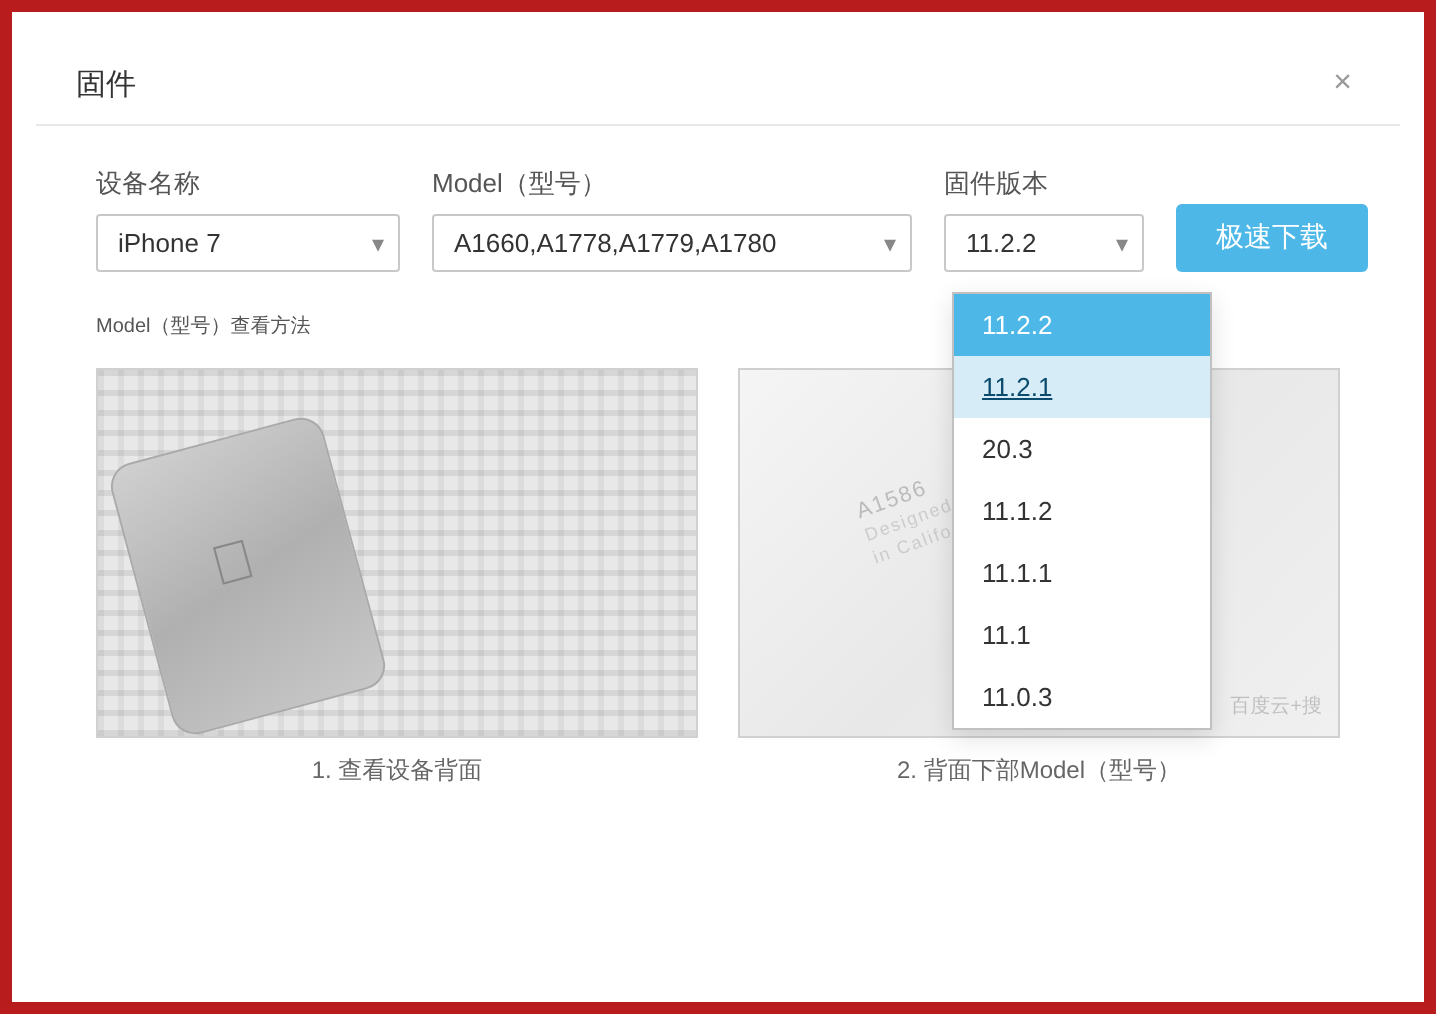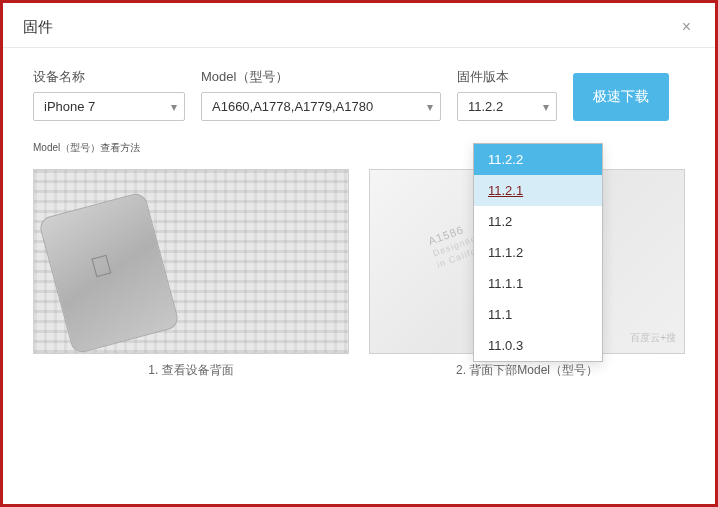--- a/index.html
+++ b/index.html
@@ -8,24 +8,24 @@
       background: #f0f0f0;
       display: flex;
       align-items: center;
       justify-content: center;
       height: 100vh;
     }
     .dialog {
       width: 718px;
       height: 507px;
       background: #fff;
-      border: 3px solid #b91c1c;
+      border: 6px solid #b91c1c;
       box-shadow: 0 4px 20px rgba(0,0,0,0.15);
       position: relative;
-      padding: 0;
+      padding: 12px;
     }
     .dialog-title-bar {
       display: flex;
       align-items: center;
       justify-content: space-between;
       padding: 14px 20px 10px 20px;
       border-bottom: 1px solid #e8e8e8;
     }
     .dialog-title {
       font-size: 15px;
@@ -90,21 +90,21 @@
     .select-firmware { width: 100px; }
     .btn-download {
       background: #4db8e8;
       color: #fff;
       border: none;
       border-radius: 3px;
       padding: 8px 20px;
       font-size: 14px;
       cursor: pointer;
       white-space: nowrap;
-      height: 48px;
+      height: 34px;
     }
     .section-title {
       font-size: 10px;
       color: #555;
       margin-bottom: 14px;
     }
     .images-row {
       display: flex;
       gap: 20px;
     }
@@ -146,21 +146,21 @@
       font-size: 13px;
       color: #333;
       cursor: pointer;
     }
     .dropdown-item.selected {
       background: #4db8e8;
       color: #fff;
     }
     .dropdown-item.hovered {
       background: #d6edf8;
-      color: #7f1d1d;
+      color: #0c4a6e;
       text-decoration: underline;
     }
     .keyboard-bg {
       position: absolute;
       inset: 0;
       background:
         repeating-linear-gradient(
           0deg,
           rgba(0,0,0,0.08) 0px, rgba(0,0,0,0.08) 3px, transparent 3px, transparent 10px
         ),
@@ -271,19 +271,19 @@
           <div class="watermark">百度云+搜</div>
         </div>
         <span class="image-caption">2. 背面下部Model（型号）</span>
       </div>
     </div>
   </div>
 
   <div class="dropdown-overlay">
     <div class="dropdown-item selected">11.2.2</div>
     <div class="dropdown-item hovered">11.2.1</div>
-    <div class="dropdown-item">11.2</div>
+    <div class="dropdown-item">20.3</div>
     <div class="dropdown-item">11.1.2</div>
     <div class="dropdown-item">11.1.1</div>
     <div class="dropdown-item">11.1</div>
     <div class="dropdown-item">11.0.3</div>
   </div>
 </div>
 
 </body></html>

